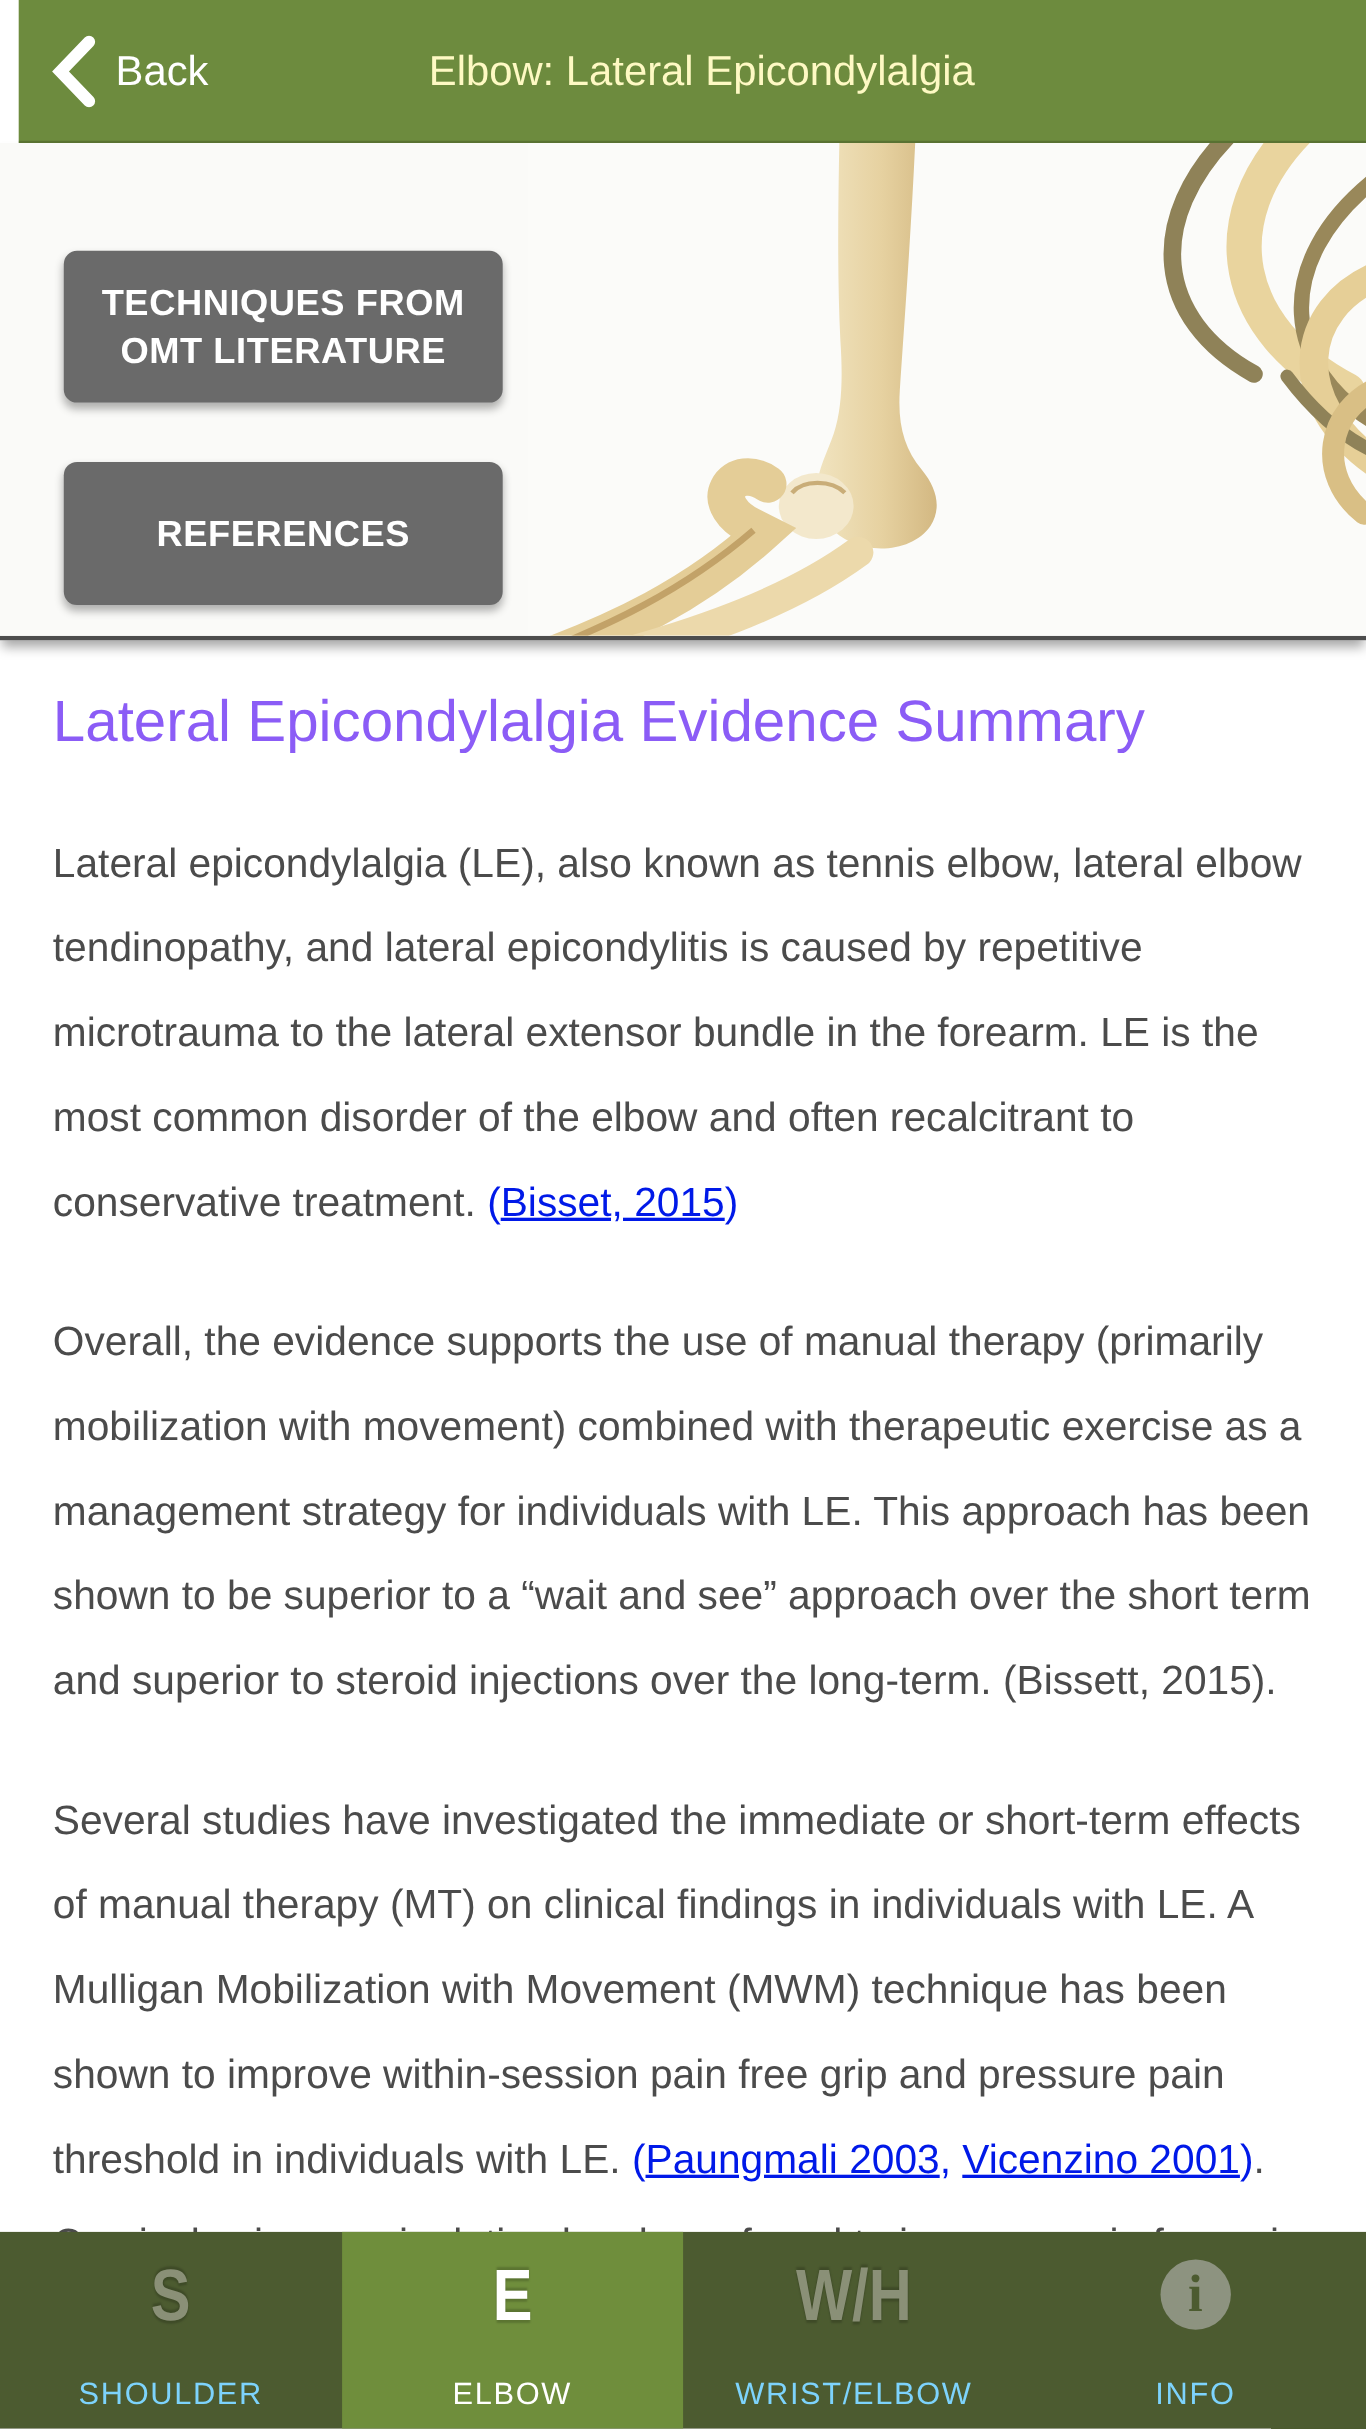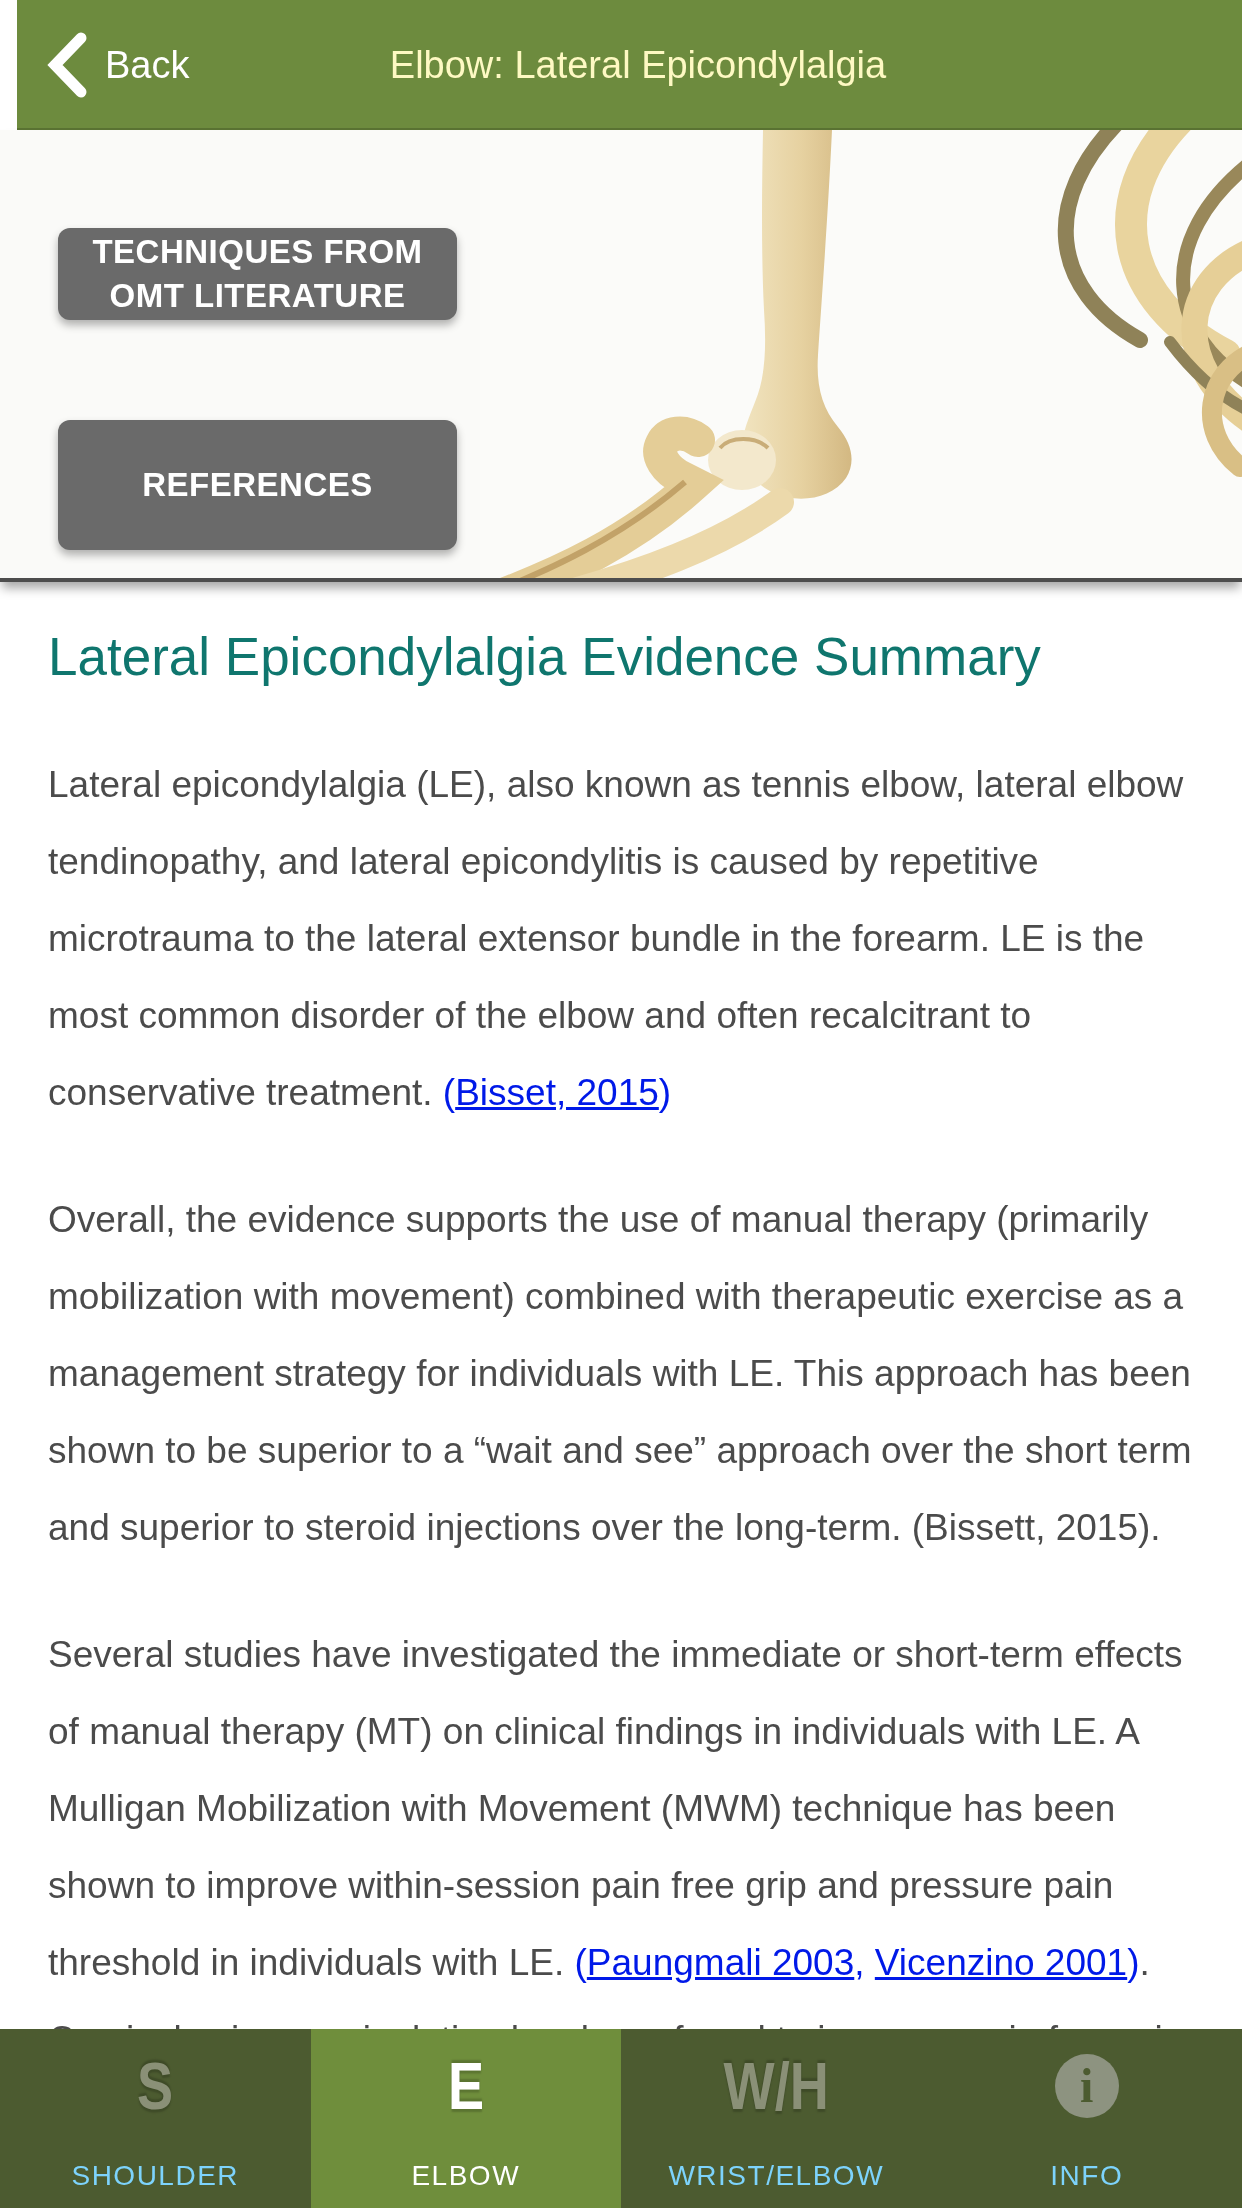--- a/index.html
+++ b/index.html
@@ -37,35 +37,35 @@
     width:480px;height:100%;background:#fafaf8;position:relative;flex:none;
   }
   .hero-btn{
     position:absolute;left:58px;width:399px;
     background:#6a6a6a;border:none;border-radius:12px;
     color:#ffffff;font-family:"Liberation Sans",sans-serif;
     font-weight:700;font-size:33px;line-height:44px;letter-spacing:0.5px;
     box-shadow:0 5px 8px rgba(0,0,0,0.30);
     cursor:pointer;text-align:center;padding:0 20px;box-sizing:border-box;
   }
-  .btn-techniques{top:98px;height:92px;}
+  .btn-techniques{top:98px;height:138px;}
   .btn-references{top:290px;height:130px;}
   .hero-right{
     flex:1;height:100%;background:#fbfbf9;overflow:hidden;position:relative;
   }
   .hero-right svg{position:absolute;top:0;left:0;}
   
   .content{
     position:absolute;top:582px;left:0;right:0;bottom:0;
     background:#ffffff;padding:0 45px 0 48px;box-sizing:border-box;
     overflow:hidden;z-index:1;
   }
   .content h1{
     margin:44px 0 0 0;font-size:53px;line-height:62px;font-weight:400;
-    color:#0f766e;letter-spacing:0;
+    color:#8b5cf6;letter-spacing:0;
   }
   .content p{
     margin:0 0 50px 0;font-size:37px;line-height:77px;color:#4b4b4b;
   }
   .content p:first-of-type{margin-top:58px;}
   .content a.cite{color:#0019e8;text-decoration:underline;cursor:pointer;}
   .content .cite-punct{color:#0019e8;text-decoration:none;}
   
   .tabbar{
     position:absolute;left:0;bottom:0;width:100%;height:179px;

